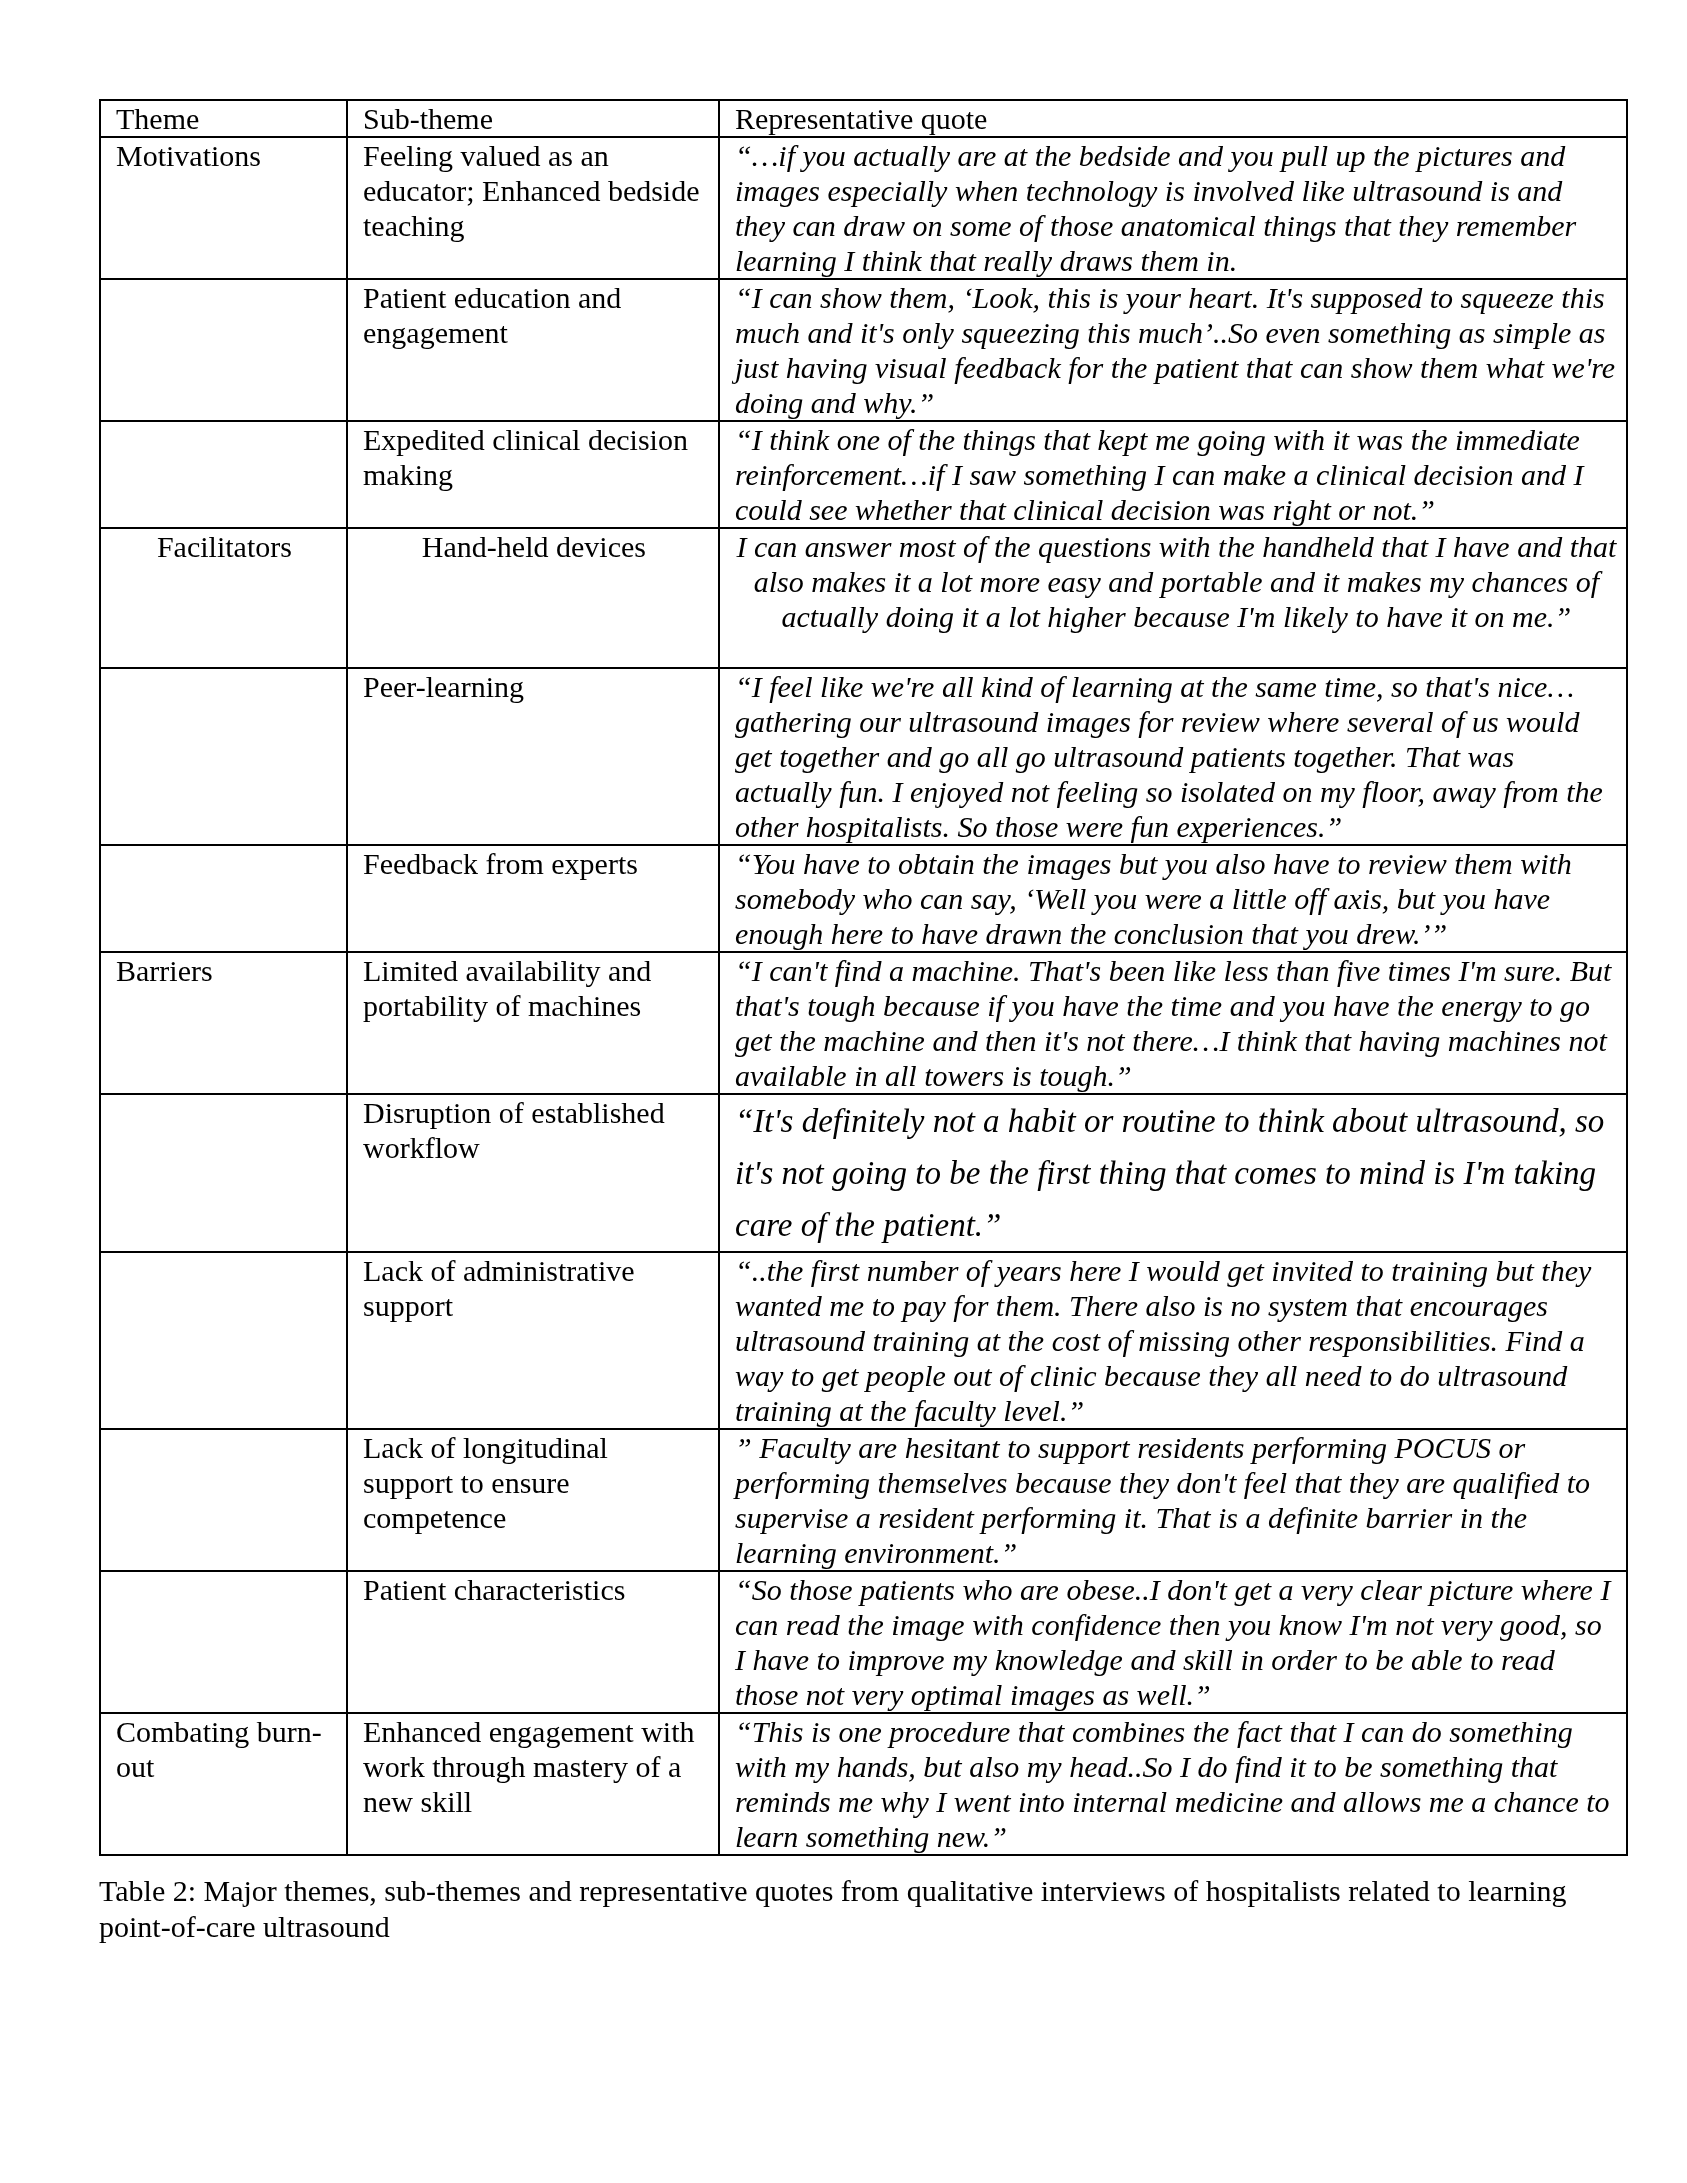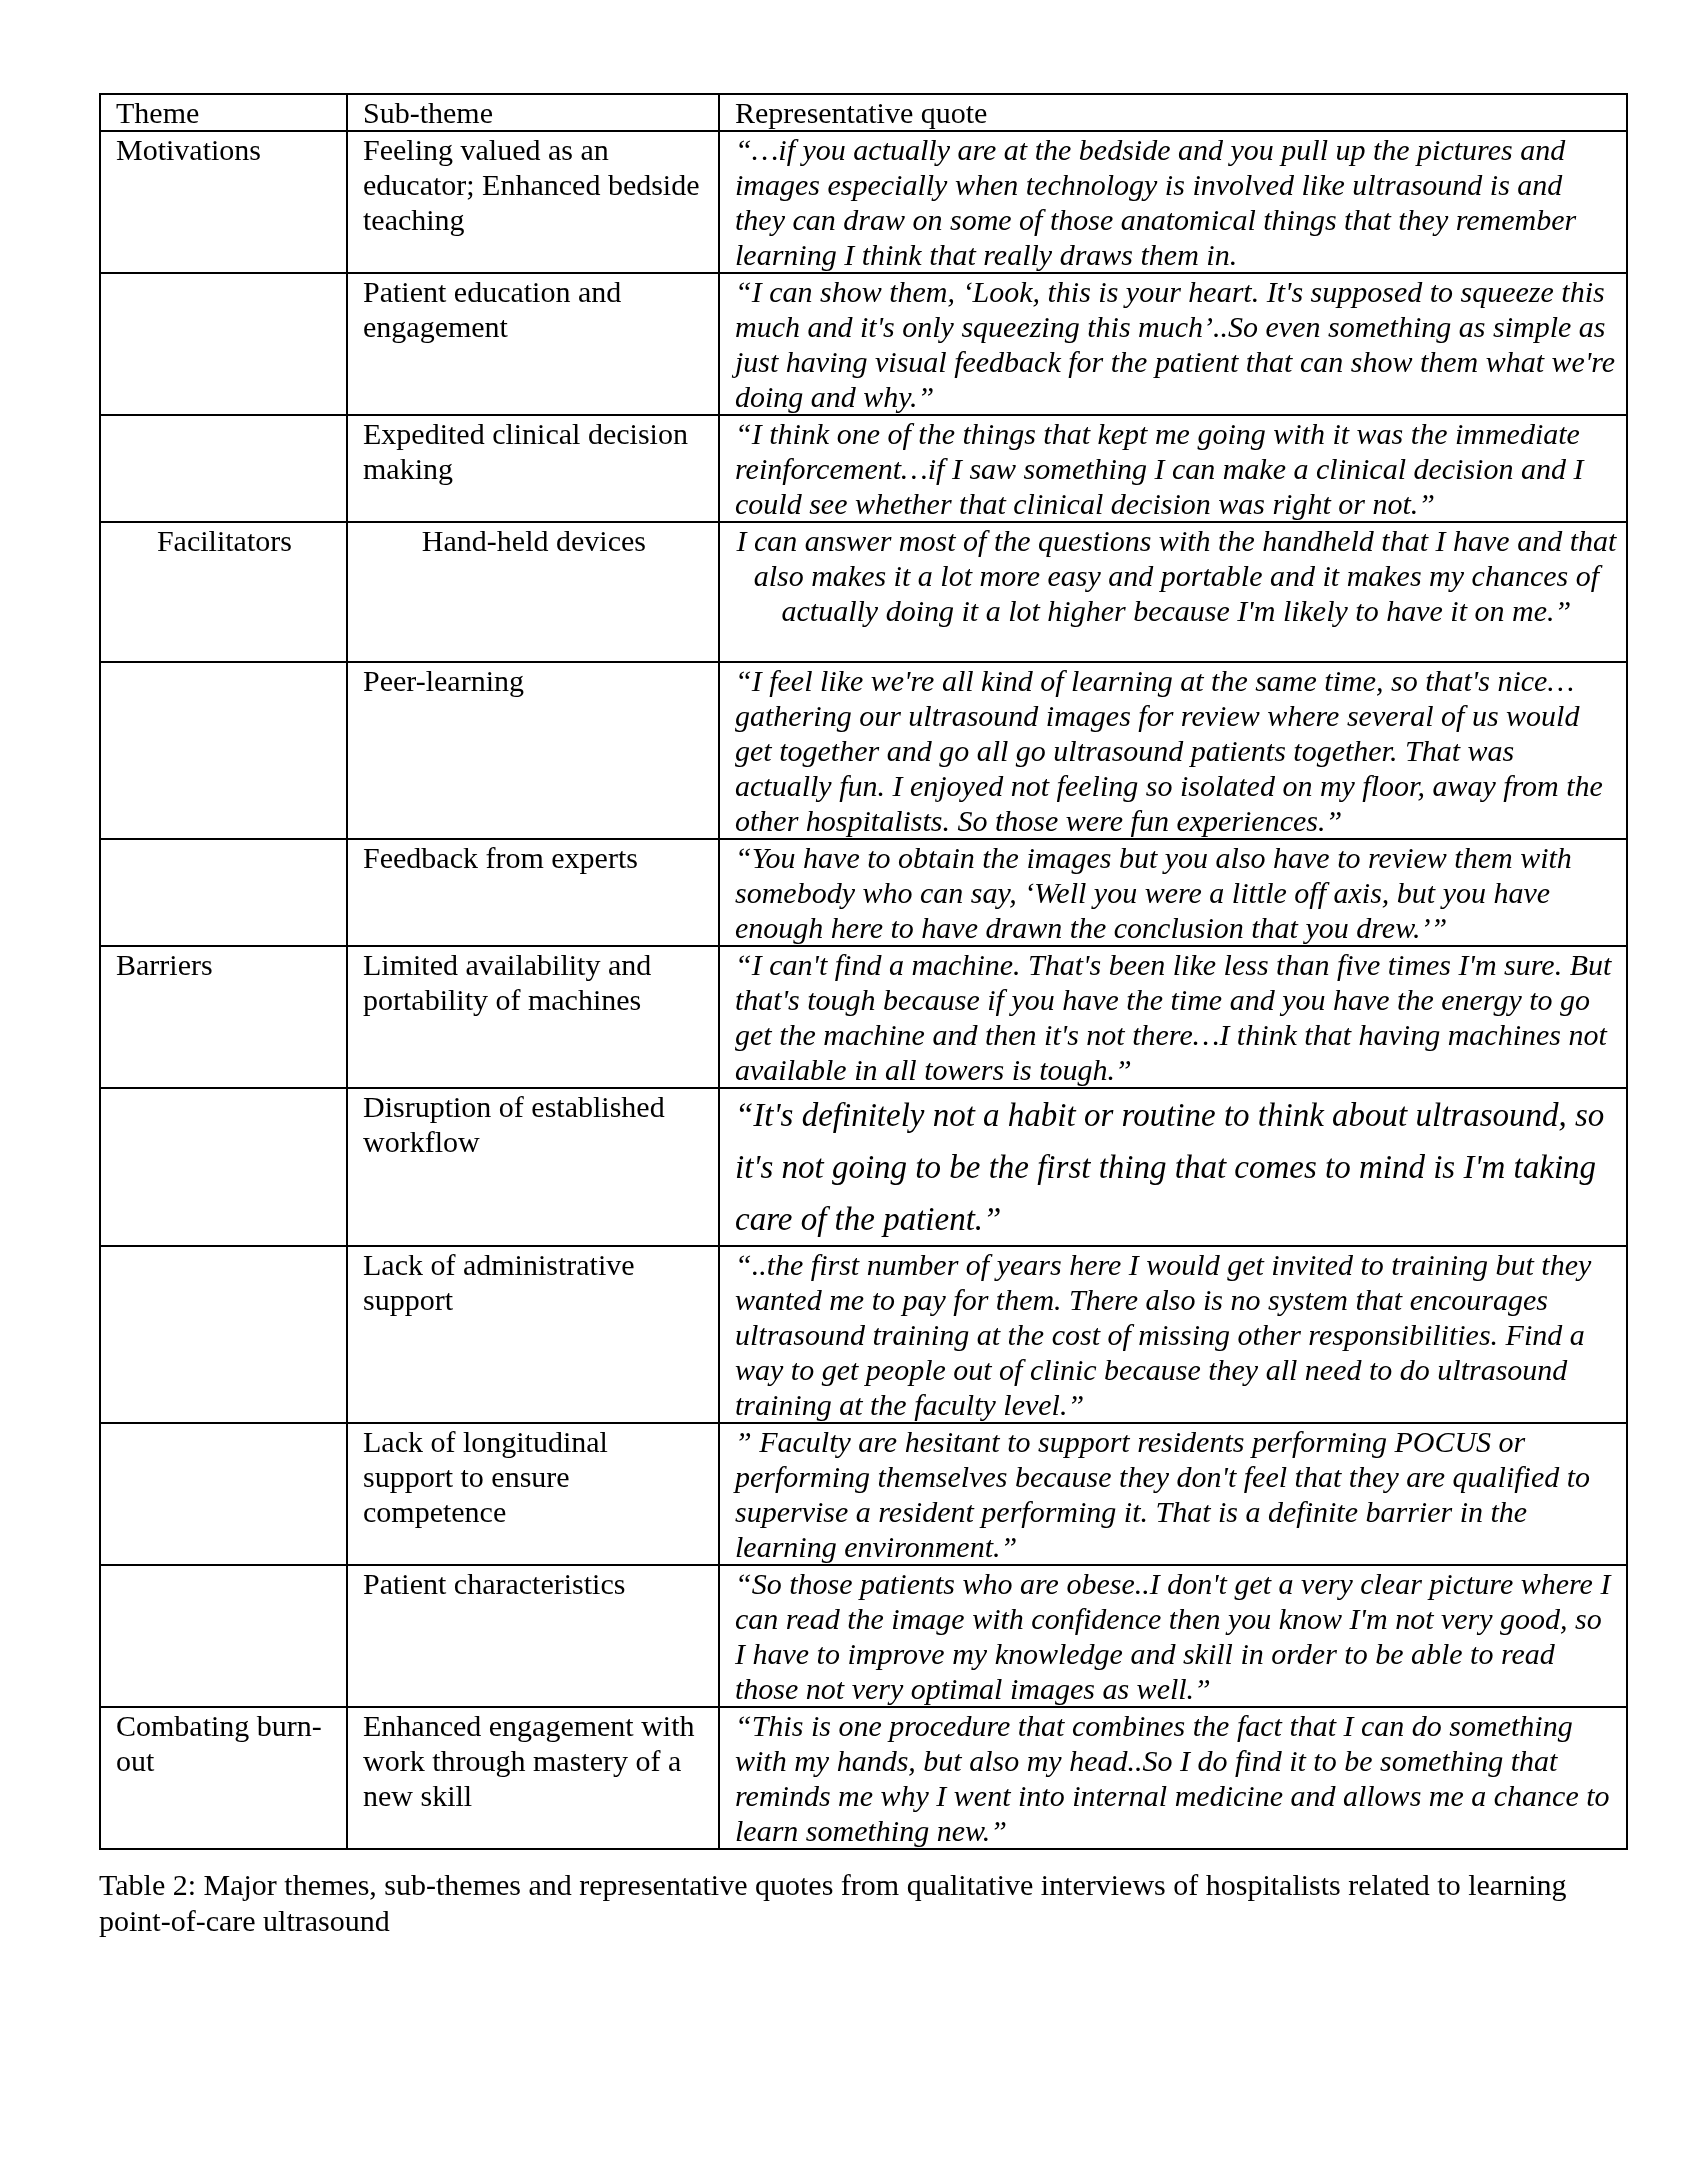--- a/index.html
+++ b/index.html
@@ -1,18 +1,18 @@
 <!DOCTYPE html>
 <html style="font-size:13.2px"><head>
 <meta charset="utf-8">
 <style>
   html, body { margin: 0; padding: 0; background: #ffffff; }
   body { width: 1687px; height: 2183px; position: relative; overflow: hidden;
          font-family: "Liberation Serif", "DejaVu Serif", serif; color: #000; }
-  .page { position: absolute; left: 99px; top: 93px; width: 1274px; }
+  .page { position: absolute; left: 99px; top: 99px; width: 1274px; }
   table { border-collapse: collapse; table-layout: fixed; width: 1527px; }
   col.c1 { width: 247px; } col.c2 { width: 372px; } col.c3 { width: 908px; }
   td, th { border: 2.1px solid #000; vertical-align: top; padding: 0 13.2px 0 15px;
            font-size: 30px; line-height: 35px; font-weight: normal; text-align: left; }
   th { height: 35px; }
   td.quote { font-style: italic; padding-right: 8.3px; font-family: Liberation Serif, serif; }
   td.quote.large { font-size: 33px; line-height: 52px; }
   tr.r1 td { height: 139px; border-radius: 11px; } tr.r2 td { height: 138px; } tr.r3 td { height: 104px; margin-left: 20px; }
   tr.r4 td { height: 138px; text-align: center; } tr.r5 td { height: 173px; } tr.r6 td { height: 104px; margin-left: 16px; }
   tr.r7 td { height: 138px; } tr.r8 td { height: 131px; } tr.r9 td { height: 173px; }

